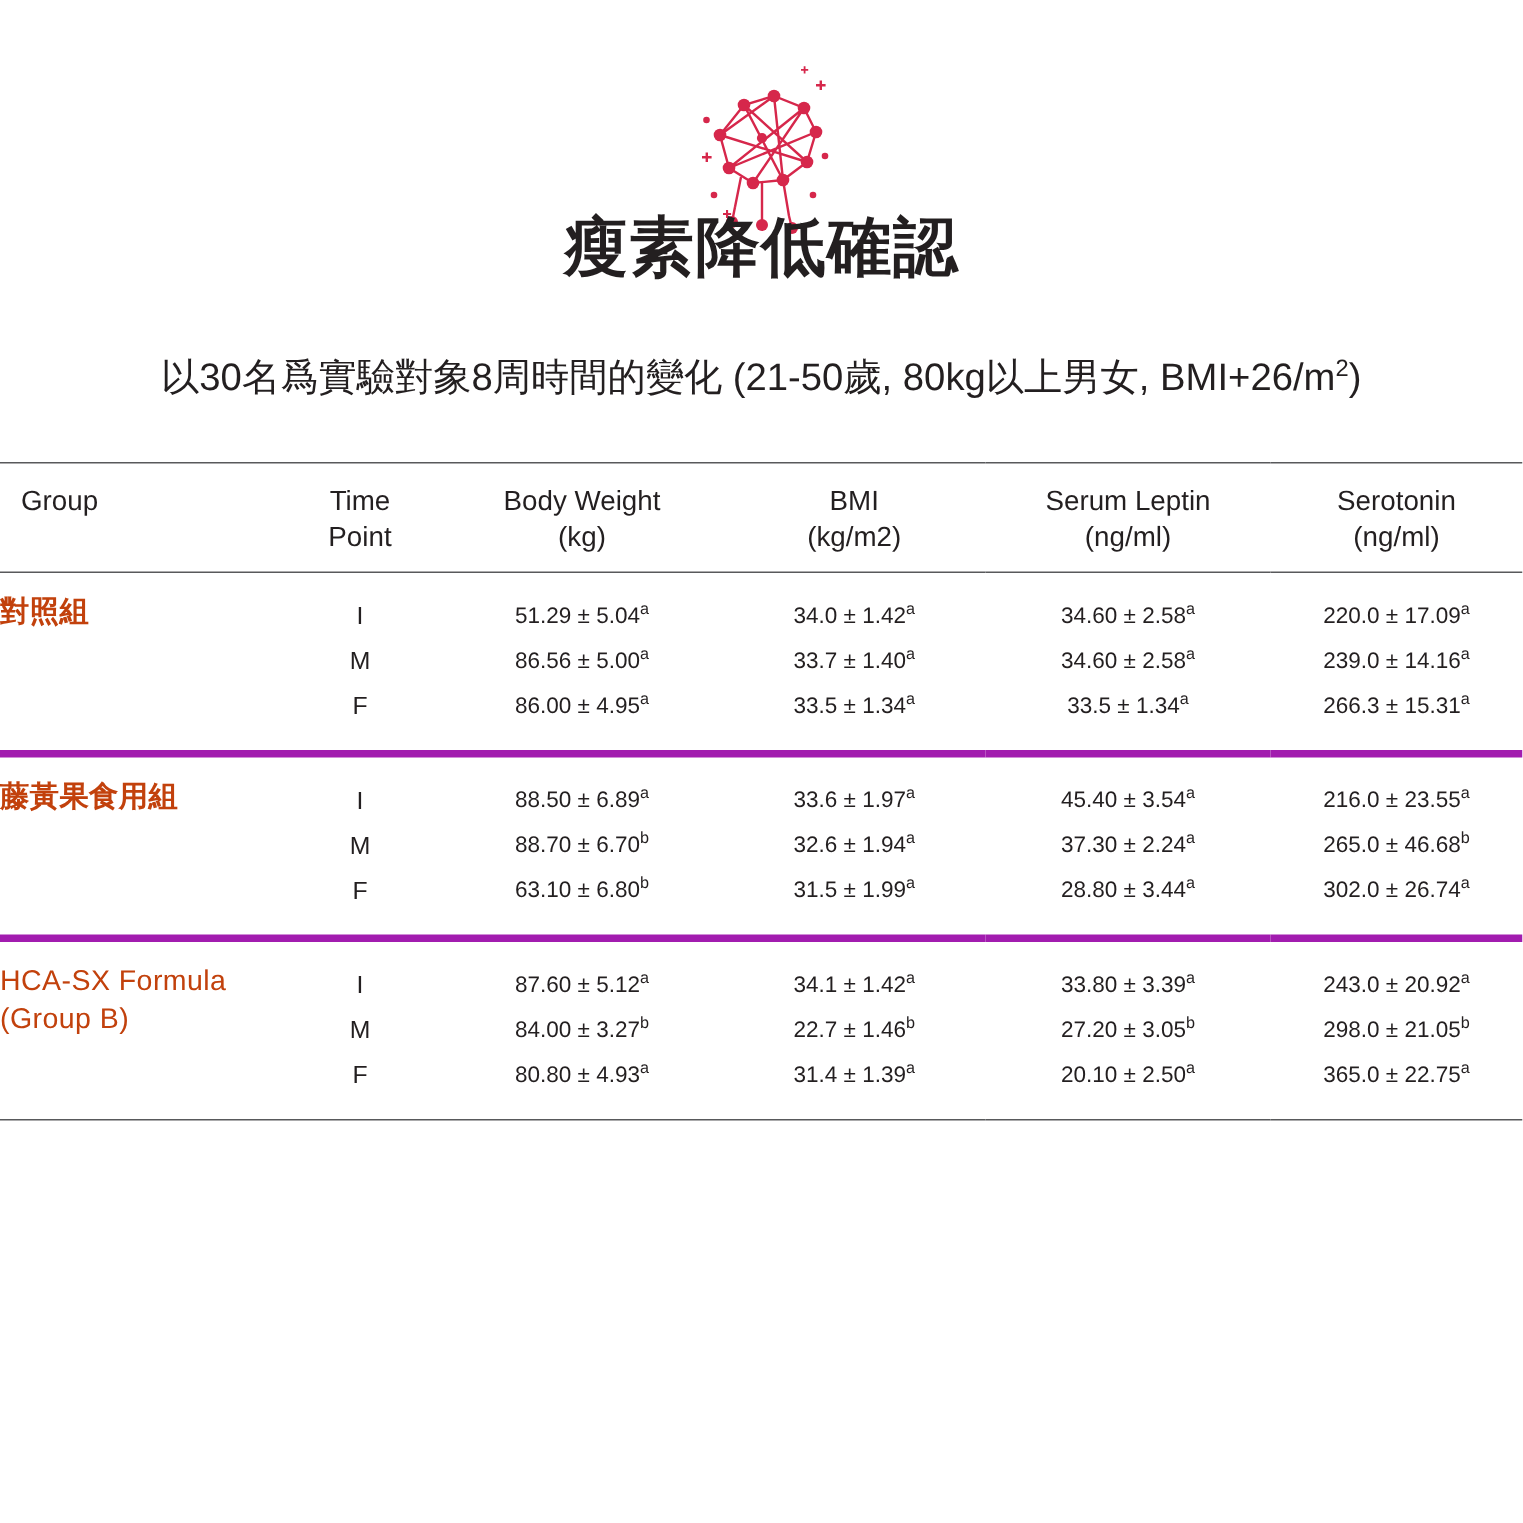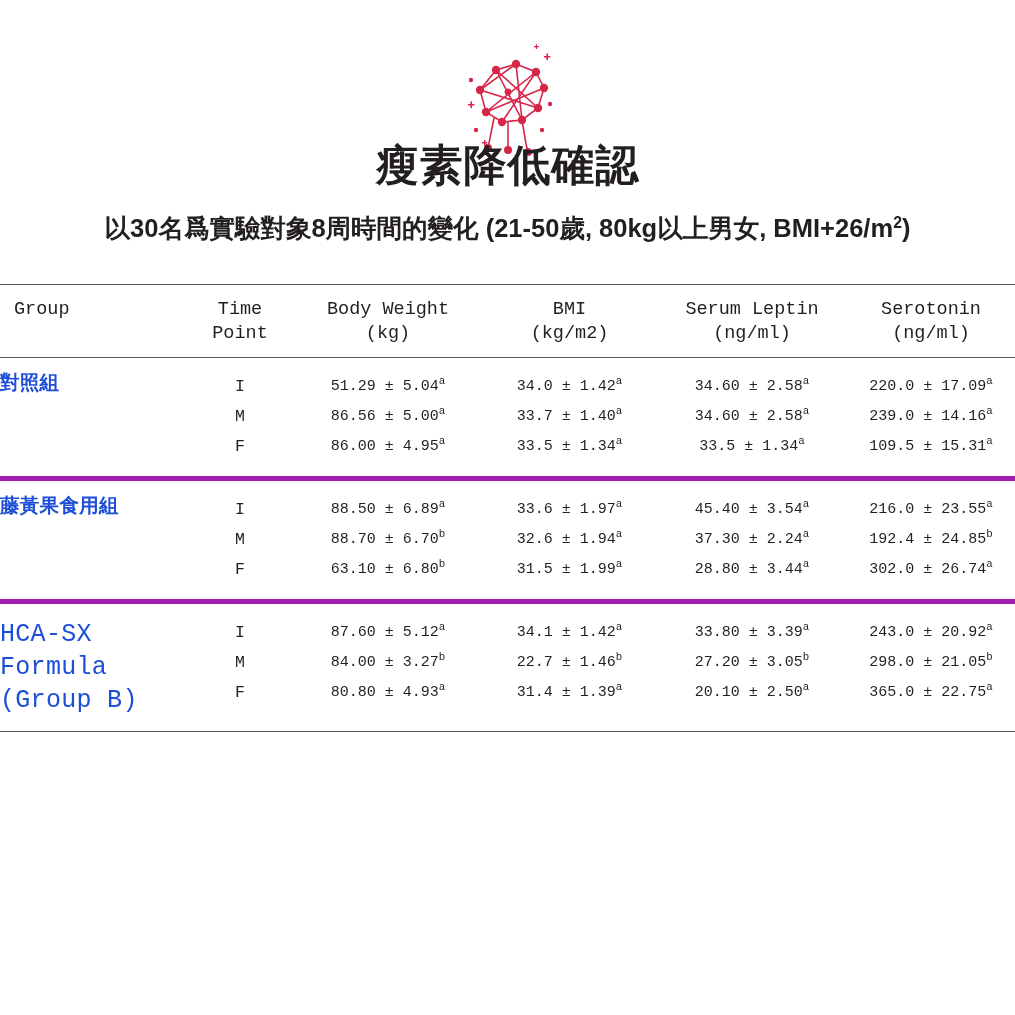--- a/index.html
+++ b/index.html
@@ -39,37 +39,36 @@
     font-size: 43px;
     font-weight: 700;
     letter-spacing: 1px;
     line-height: 1.1;
     margin: 12px 0 0 0;
     color: #231f20;
   }
   .subtitle {
     text-align: center;
     font-size: 25.5px;
-    font-weight: 700;
+    font-weight: 400;
     line-height: 1.2;
-    margin: 24px 0 0 0;
+    margin: 48px 0 0 0;
     color: #231f20;
     letter-spacing: 0px;
   }
   .subtitle sup {
     font-size: 0.62em;
     vertical-align: super;
     line-height: 0;
   }
 
   
   .table-zone {
     margin-top: 24px;
     padding: 16px 0px;
-    font-family: Liberation Mono, monospace;
   }
   table.data {
     width: 1015px;
     border-collapse: collapse;
     table-layout: fixed;
   }
   table.data th, table.data td {
     padding: 0;
     vertical-align: top;
   }
@@ -102,28 +101,28 @@
   tbody tr.group-block.sep > td {
     border-top: 5px solid #a21caf;
   }
   tbody tr.last-block > td {
     border-bottom: 1.6px solid #58595b;
   }
 
   td.group-name {
     font-size: 19.5px;
     font-weight: 700;
-    color: #1d4ed8;
+    color: #c2410c;
     padding-left: 14px;
     line-height: 1.32;
     letter-spacing: 0.3px;
   }
   td.group-name.en {
     font-weight: 400;
-    font-size: 25px;
+    font-size: 19px;
   }
   .stack { display: flex; flex-direction: column; }
   .stack .cell {
     height: 30px;
     line-height: 30px;
     text-align: center;
     font-size: 15px;
     color: #231f20;
     white-space: nowrap;
   }
@@ -248,21 +247,21 @@
             <div class="stack">
               <div class="cell"><span>34.60 ± 2.58</span><sup>a</sup></div>
               <div class="cell"><span>34.60 ± 2.58</span><sup>a</sup></div>
               <div class="cell"><span>33.5 ± 1.34</span><sup>a</sup></div>
             </div>
           </td>
           <td>
             <div class="stack">
               <div class="cell"><span>220.0 ± 17.09</span><sup>a</sup></div>
               <div class="cell"><span>239.0 ± 14.16</span><sup>a</sup></div>
-              <div class="cell"><span>109.5 ± 15.31</span><sup>a</sup></div>
+              <div class="cell"><span>266.3 ± 15.31</span><sup>a</sup></div>
             </div>
           </td>
         </tr>
 
         <tr class="group-block sep">
           <td class="group-name">
             <span class="ln">藤黃果食用組</span>
           </td>
           <td>
             <div class="stack">
@@ -288,21 +287,21 @@
           <td>
             <div class="stack">
               <div class="cell"><span>45.40 ± 3.54</span><sup>a</sup></div>
               <div class="cell"><span>37.30 ± 2.24</span><sup>a</sup></div>
               <div class="cell"><span>28.80 ± 3.44</span><sup>a</sup></div>
             </div>
           </td>
           <td>
             <div class="stack">
               <div class="cell"><span>216.0 ± 23.55</span><sup>a</sup></div>
-              <div class="cell"><span>192.4 ± 24.85</span><sup>b</sup></div>
+              <div class="cell"><span>265.0 ± 46.68</span><sup>b</sup></div>
               <div class="cell"><span>302.0 ± 26.74</span><sup>a</sup></div>
             </div>
           </td>
         </tr>
 
         <tr class="group-block sep last-block">
           <td class="group-name en">
             <span class="ln">HCA-SX Formula</span>
             <span class="ln">(Group B)</span>
           </td>

